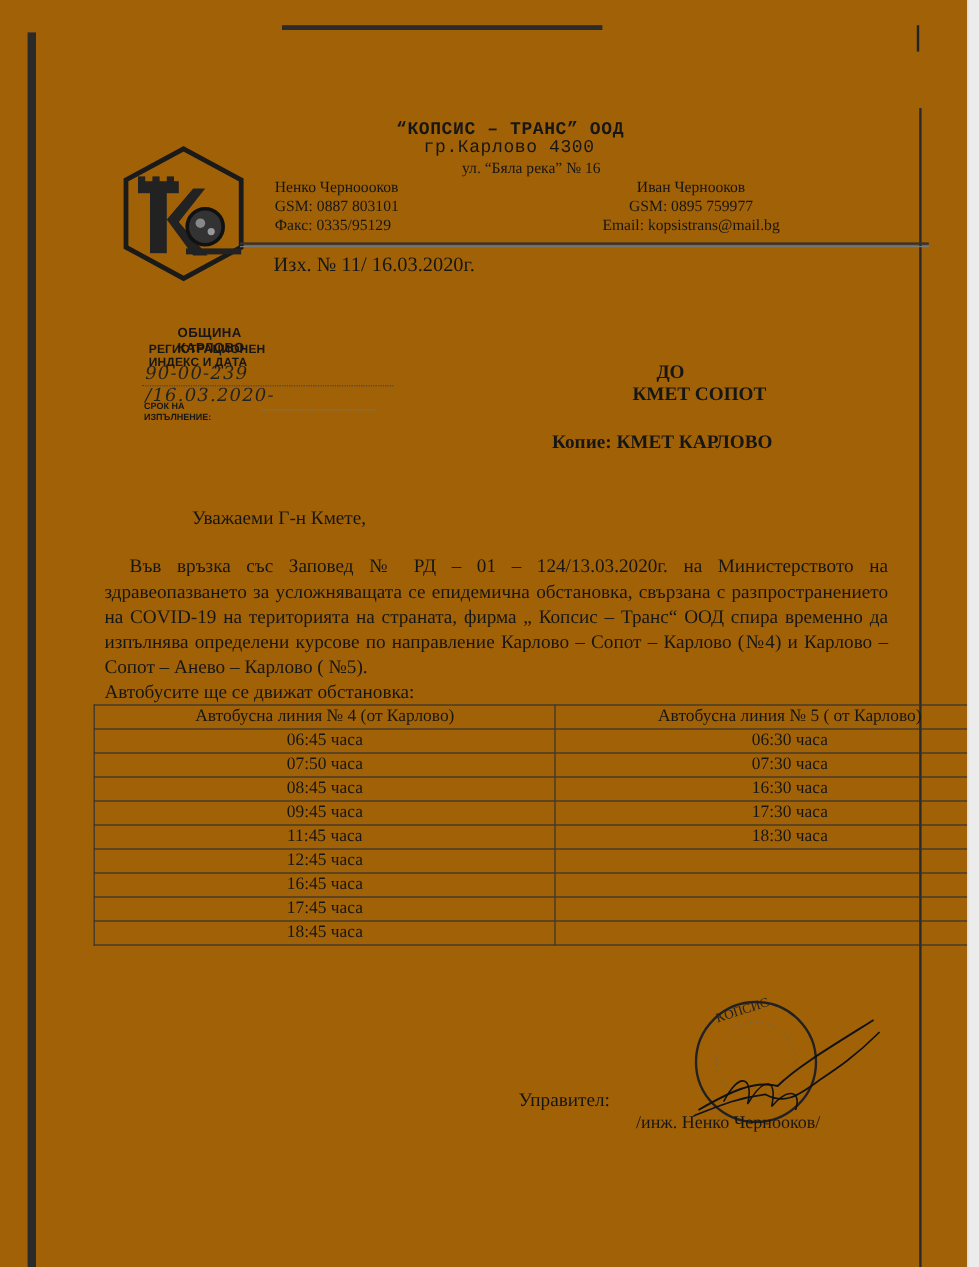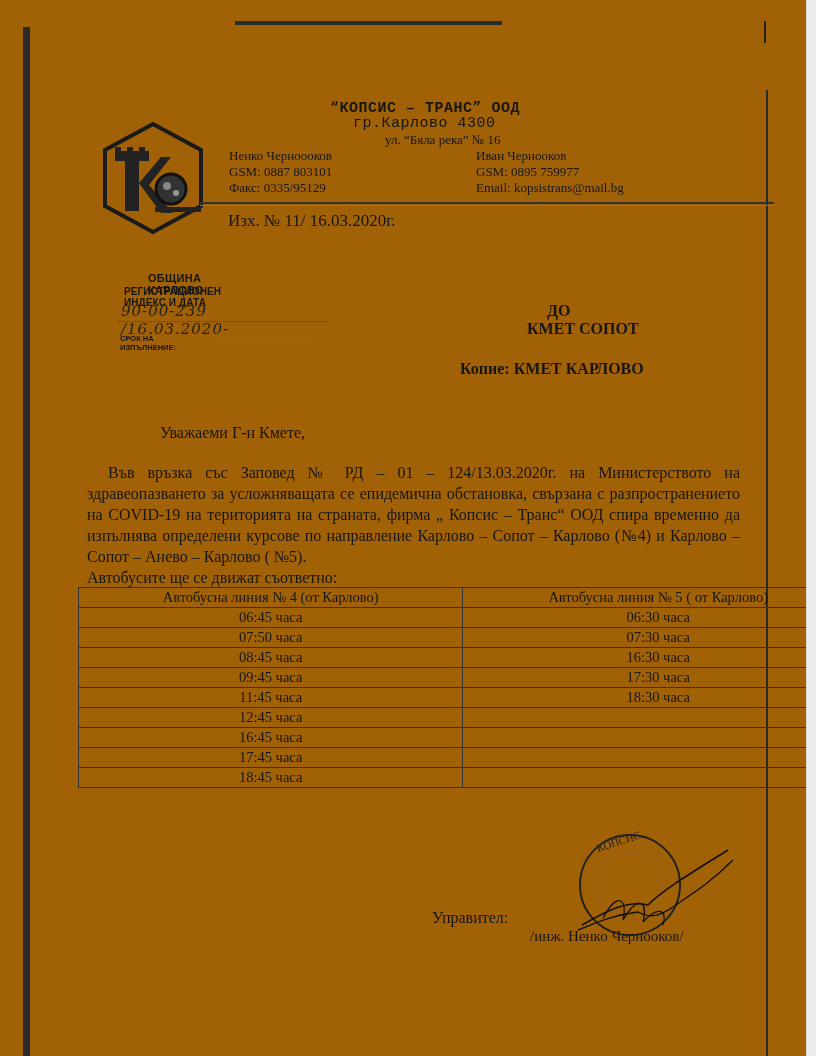--- a/index.html
+++ b/index.html
@@ -33,21 +33,21 @@
     position: absolute; left: 766px; top: 90px; width: 2px; height: 966px;
     background: #2a2a2a;
   }
   .abs { position: absolute; white-space: nowrap; }
   .mono { font-family: "Liberation Mono", monospace; }
   .co-name { left: 330px; top: 100px; font-size: 15px; font-weight: bold; letter-spacing: 0.5px; }
   .co-city { left: 353px; top: 115px; font-size: 15px; font-weight: normal; letter-spacing: 0.5px; }
   .co-street { left: 385px; top: 132px; font-size: 13px; }
   .contact { font-size: 13px; line-height: 16px; }
   .c-left { left: 229px; top: 148px; }
-  .c-right { left: 476px; top: 148px; }
+  .c-right { left: 502px; top: 148px; text-align: center; }
   .rule1 { position: absolute; left: 200px; top: 202px; width: 574px; height: 2px; background: #333; }
   .rule2 { position: absolute; left: 200px; top: 205px; width: 574px; height: 1px; background: #777; }
   .ref { left: 228px; top: 211px; font-size: 17px; }
   .logo { position: absolute; left: 101px; top: 121px; width: 104px; height: 114px; }
   .stamp { position: absolute; left: 118px; top: 272px; font-family: "Liberation Sans", sans-serif; }
   .stamp .s1 { position: absolute; left: 30px; top: 0; font-size: 11px; font-weight: bold; letter-spacing: 0.3px; }
   .stamp .s2 { position: absolute; left: 6px; top: 14px; font-size: 10px; font-weight: bold; letter-spacing: 0.1px; }
   .stamp .s3 { position: absolute; left: 3px; top: 30px; font-size: 15px; font-style: italic; font-family: "DejaVu Serif", serif; color: #222; letter-spacing: 1px; }
   .stamp .s3-line { position: absolute; left: 0; top: 49px; width: 210px; border-top: 1px dotted #444; }
   .stamp .s4 { position: absolute; left: 2px; top: 62px; font-size: 7.5px; font-weight: bold; }
@@ -125,21 +125,21 @@
     <div class="s4">СРОК НА ИЗПЪЛНЕНИЕ:</div>
     <div class="s4-line"></div>
   </div>
 
   <div class="abs do-line">ДО</div>
   <div class="abs mayor-sopot">КМЕТ СОПОТ</div>
   <div class="abs copy-line">Копие: КМЕТ КАРЛОВО</div>
 
   <div class="abs salutation">Уважаеми Г-н Кмете,</div>
   <div class="body-text"><span class="indent"></span><span>Във връзка със Заповед № РД – 01 – 124/13.03.2020г. на Министерството на здравеопазването за усложняващата се епидемична обстановка, свързана с разпространението на COVID-19 на територията на страната, фирма „ Копсис – Транс“ ООД спира временно да изпълнява определени курсове по направление Карлово – Сопот – Карлово (№4) и Карлово – Сопот – Анево – Карлово ( №5).</span></div>
-  <div class="abs schedule-intro">Автобусите ще се движат съответно:</div>
+  <div class="abs schedule-intro">Автобусите ще се движат обстановка:</div>
 
   <table class="sched">
     <thead>
       <tr>
         <th>Автобусна линия № 4 (от Карлово)</th>
         <th>Автобусна линия № 5 ( от Карлово)</th>
       </tr>
     </thead>
     <tbody>
       <tr>

